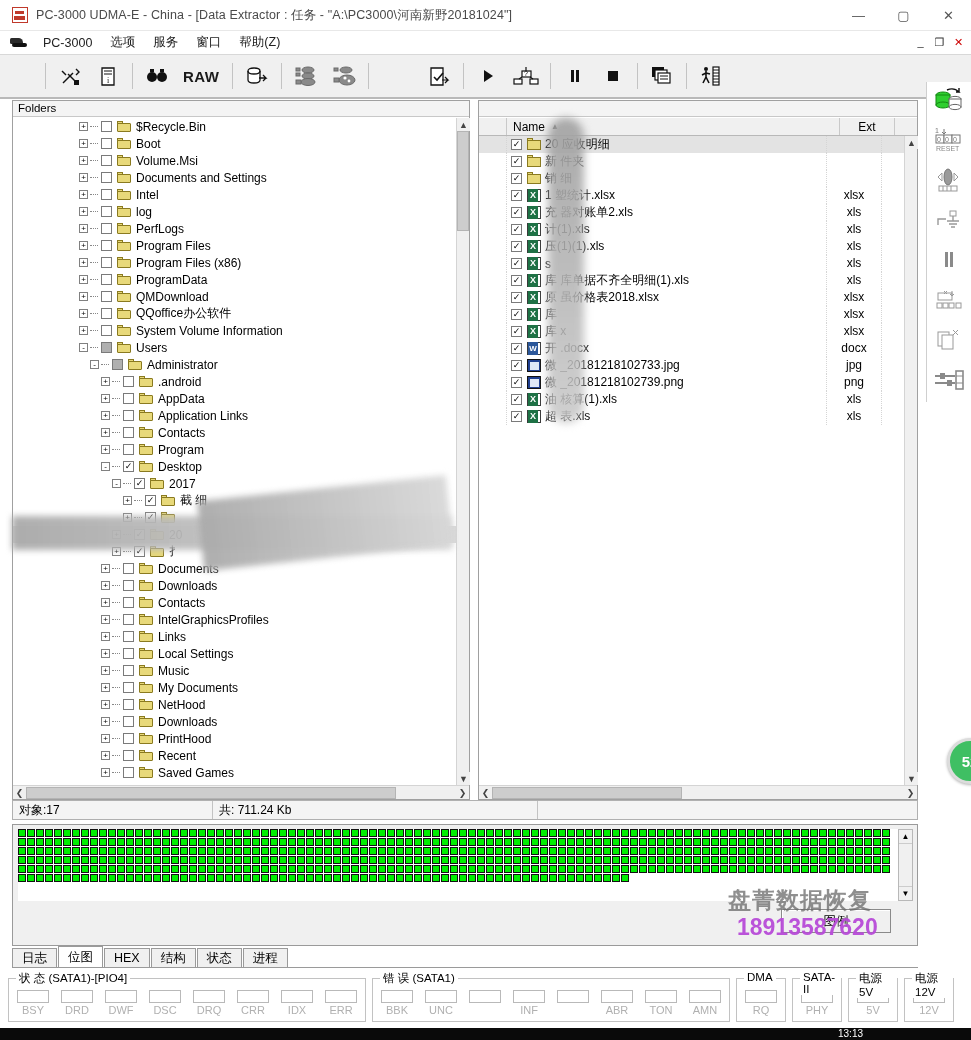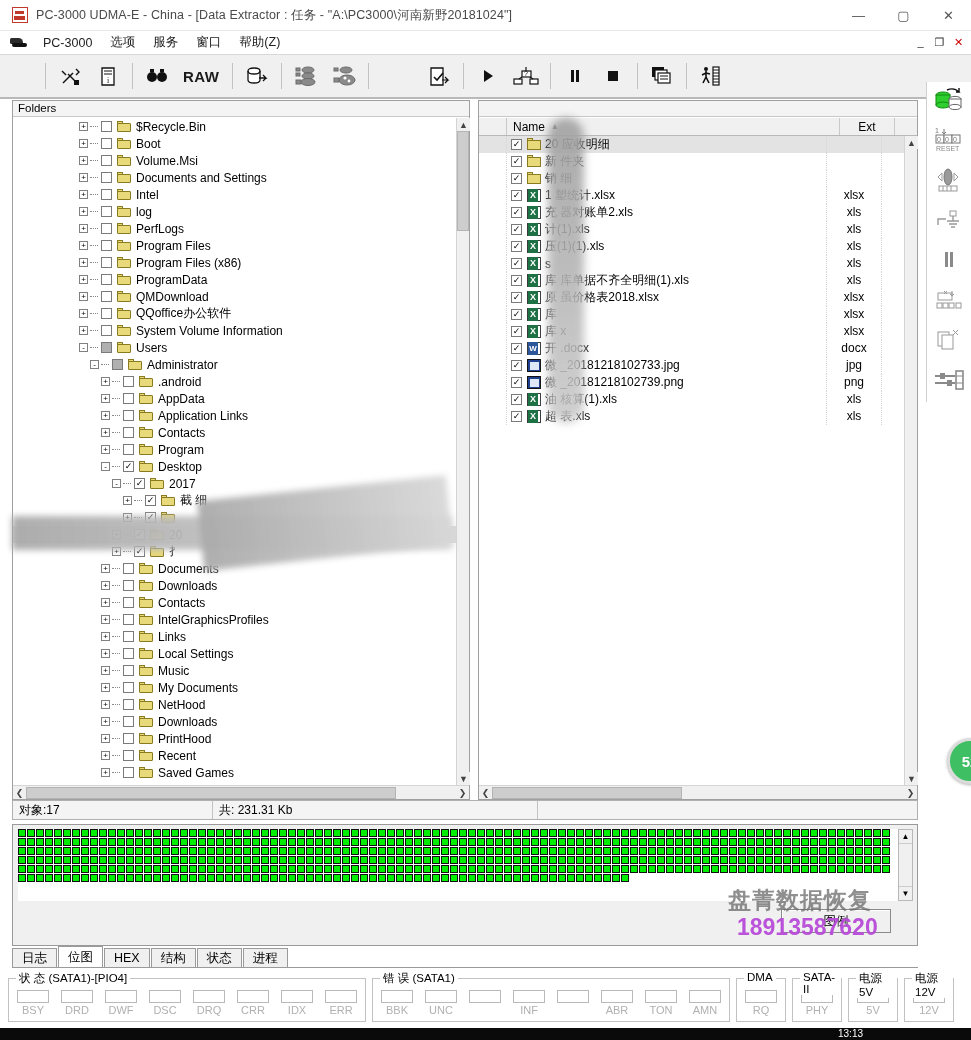--- a/index.html
+++ b/index.html
@@ -993,21 +993,21 @@
     <div class="tree-hscroll">
       <div class="sb-arrow">❮</div>
       <div class="sb-thumb-h" style="width:190px;"></div>
       <div class="sb-arrow" style="margin-left:auto;">❯</div>
     </div>
   </div>
 </div>
 
 <div class="statusbar">
   <div class="sb-cell sb-c1">对象:17</div>
-  <div class="sb-cell sb-c2">共: 231.31 Kb</div>
+  <div class="sb-cell sb-c2">共: 711.24 Kb</div>
   <div class="sb-cell sb-c3"></div>
 </div>
 
 <div class="bitmap-panel">
   <div class="grid-wrap" id="grid-wrap">
       <div class="gcell" style="background: rgb(0, 238, 0);"></div>
       <div class="gcell" style="background: rgb(0, 238, 0);"></div>
       <div class="gcell" style="background: rgb(0, 238, 0);"></div>
       <div class="gcell" style="background: rgb(0, 238, 0);"></div>
       <div class="gcell" style="background: rgb(0, 238, 0);"></div>

